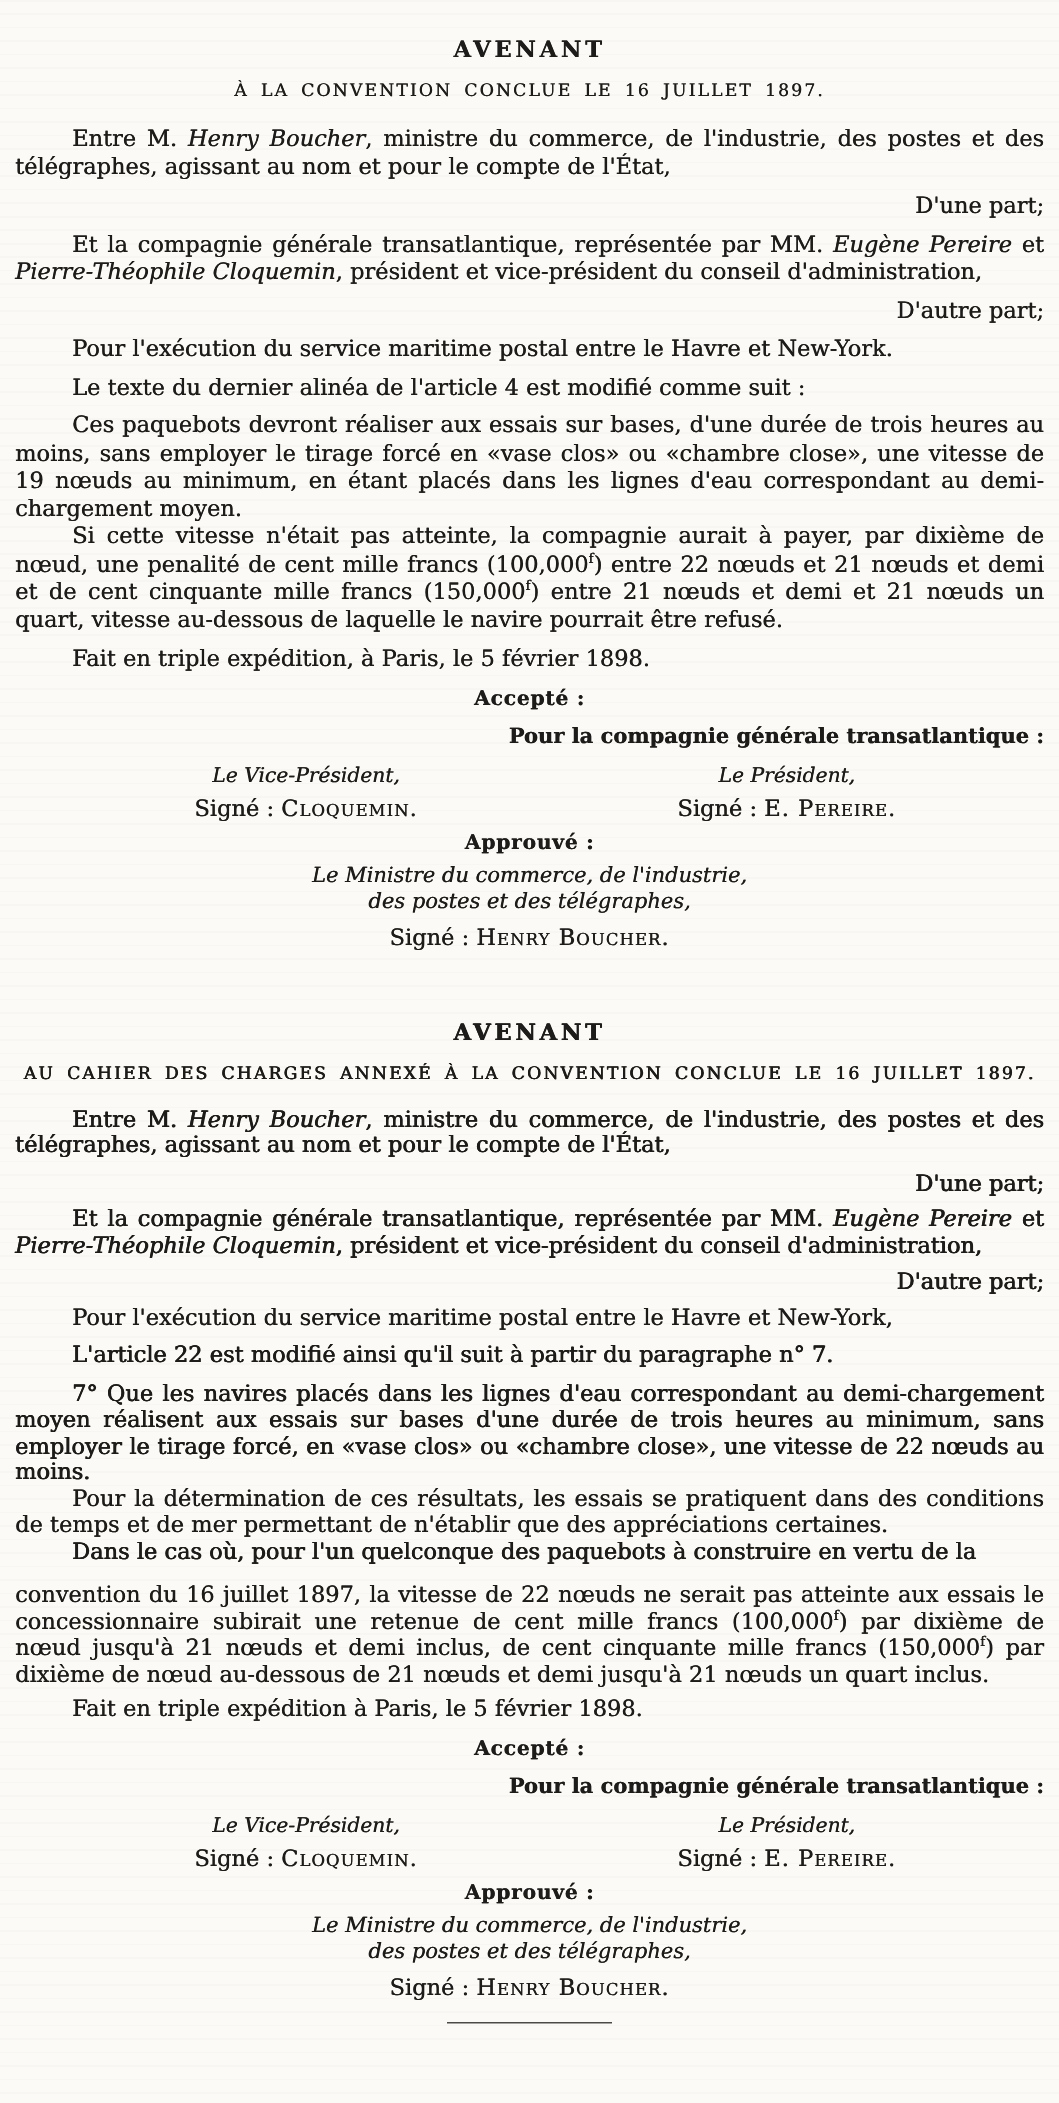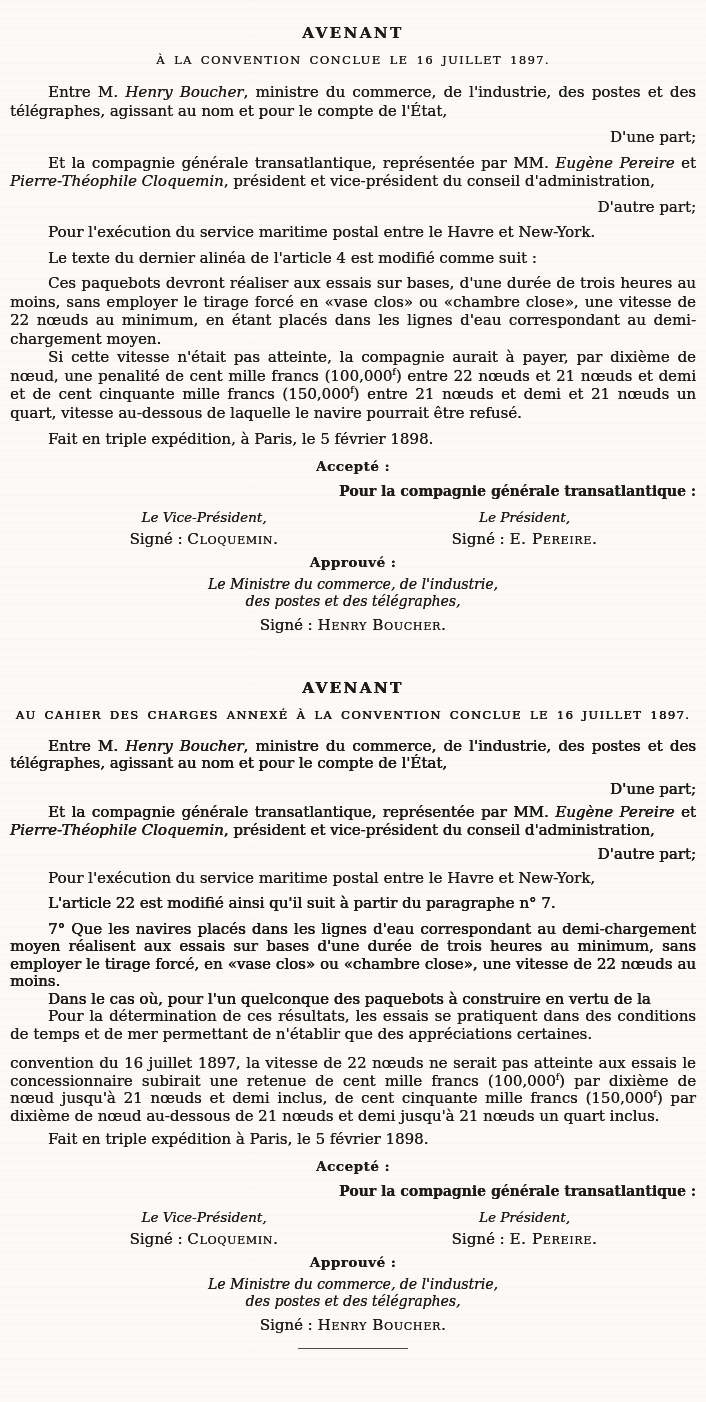--- a/index.html
+++ b/index.html
@@ -121,21 +121,21 @@
     <p class="part mt8">D'une part;</p>
 
     <p class="p ind mt7"><span>Et la compagnie générale transatlantique, représentée par MM. </span><i class="name">Eugène Pereire</i><span> et </span><i class="name">Pierre-Théophile Cloquemin</i><span>, président et vice-président du conseil d'administration,</span></p>
 
     <p class="part mt7">D'autre part;</p>
 
     <p class="p ind mt7">Pour l'exécution du service maritime postal entre le Havre et New-York.</p>
 
     <p class="p ind mt7">Le texte du dernier alinéa de l'article 4 est modifié comme suit :</p>
 
-    <p class="p ind mt7">Ces paquebots devront réaliser aux essais sur bases, d'une durée de trois heures au moins, sans employer le tirage forcé en «vase clos» ou «chambre close», une vitesse de 22 nœuds au minimum, en étant placés dans les lignes d'eau correspondant au demi-chargement moyen.</p>
+    <p class="p ind mt7">Ces paquebots devront réaliser aux essais sur bases, d'une durée de trois heures au moins, sans employer le tirage forcé en «vase clos» ou «chambre close», une vitesse de 19 nœuds au minimum, en étant placés dans les lignes d'eau correspondant au demi-chargement moyen.</p>
 
     <p class="p ind mt0"><span>Si cette vitesse n'était pas atteinte, la compagnie aurait à payer, par dixième de nœud, une penalité de cent mille francs (100,000</span><sup class="fr">f</sup><span>) entre 22 nœuds et 21 nœuds et demi et de cent cinquante mille francs (150,000</span><sup class="fr">f</sup><span>) entre 21 nœuds et demi et 21 nœuds un quart, vitesse au-dessous de laquelle le navire pourrait être refusé.</span></p>
 
     <p class="p ind fait mt8">Fait en triple expédition, à Paris, le 5 février 1898.</p>
 
     <p class="accepte">Accepté :</p>
     <p class="pourcie">Pour la compagnie générale transatlantique :</p>
 
     <div class="sigrow">
       <div class="sigcol left">
@@ -167,23 +167,23 @@
     <p class="p ind mt6 heavy"><span>Et la compagnie générale transatlantique, représentée par MM. </span><i class="name">Eugène Pereire</i><span> et </span><i class="name">Pierre-Théophile Cloquemin</i><span>, président et vice-président du conseil d'administration,</span></p>
 
     <p class="part mt6 heavy">D'autre part;</p>
 
     <p class="p ind mt6">Pour l'exécution du service maritime postal entre le Havre et New-York,</p>
 
     <p class="p ind mt8 heavy">L'article 22 est modifié ainsi qu'il suit à partir du paragraphe n° 7.</p>
 
     <p class="p ind mt8 heavy">7° Que les navires placés dans les lignes d'eau correspondant au demi-chargement moyen réalisent aux essais sur bases d'une durée de trois heures au minimum, sans employer le tirage forcé, en «vase clos» ou «chambre close», une vitesse de 22 nœuds au moins.</p>
 
+    <p class="p ind mt0">Pour la détermination de ces résultats, les essais se pratiquent dans des conditions de temps et de mer permettant de n'établir que des appréciations certaines.</p>
+
     <p class="p ind mt0 heavy">Dans le cas où, pour l'un quelconque des paquebots à construire en vertu de la</p>
-
-    <p class="p ind mt0">Pour la détermination de ces résultats, les essais se pratiquent dans des conditions de temps et de mer permettant de n'établir que des appréciations certaines.</p>
 
     <p class="p mt12"><span>convention du 16 juillet 1897, la vitesse de 22 nœuds ne serait pas atteinte aux essais le concessionnaire subirait une retenue de cent mille francs (100,000</span><sup class="fr">f</sup><span>) par dixième de nœud jusqu'à 21 nœuds et demi inclus, de cent cinquante mille francs (150,000</span><sup class="fr">f</sup><span>) par dixième de nœud au-dessous de 21 nœuds et demi jusqu'à 21 nœuds un quart inclus.</span></p>
 
 
     <p class="p ind mt6 fait">Fait en triple expédition à Paris, le 5 février 1898.</p>
 
     <p class="accepte">Accepté :</p>
     <p class="pourcie">Pour la compagnie générale transatlantique :</p>
 
     <div class="sigrow">

